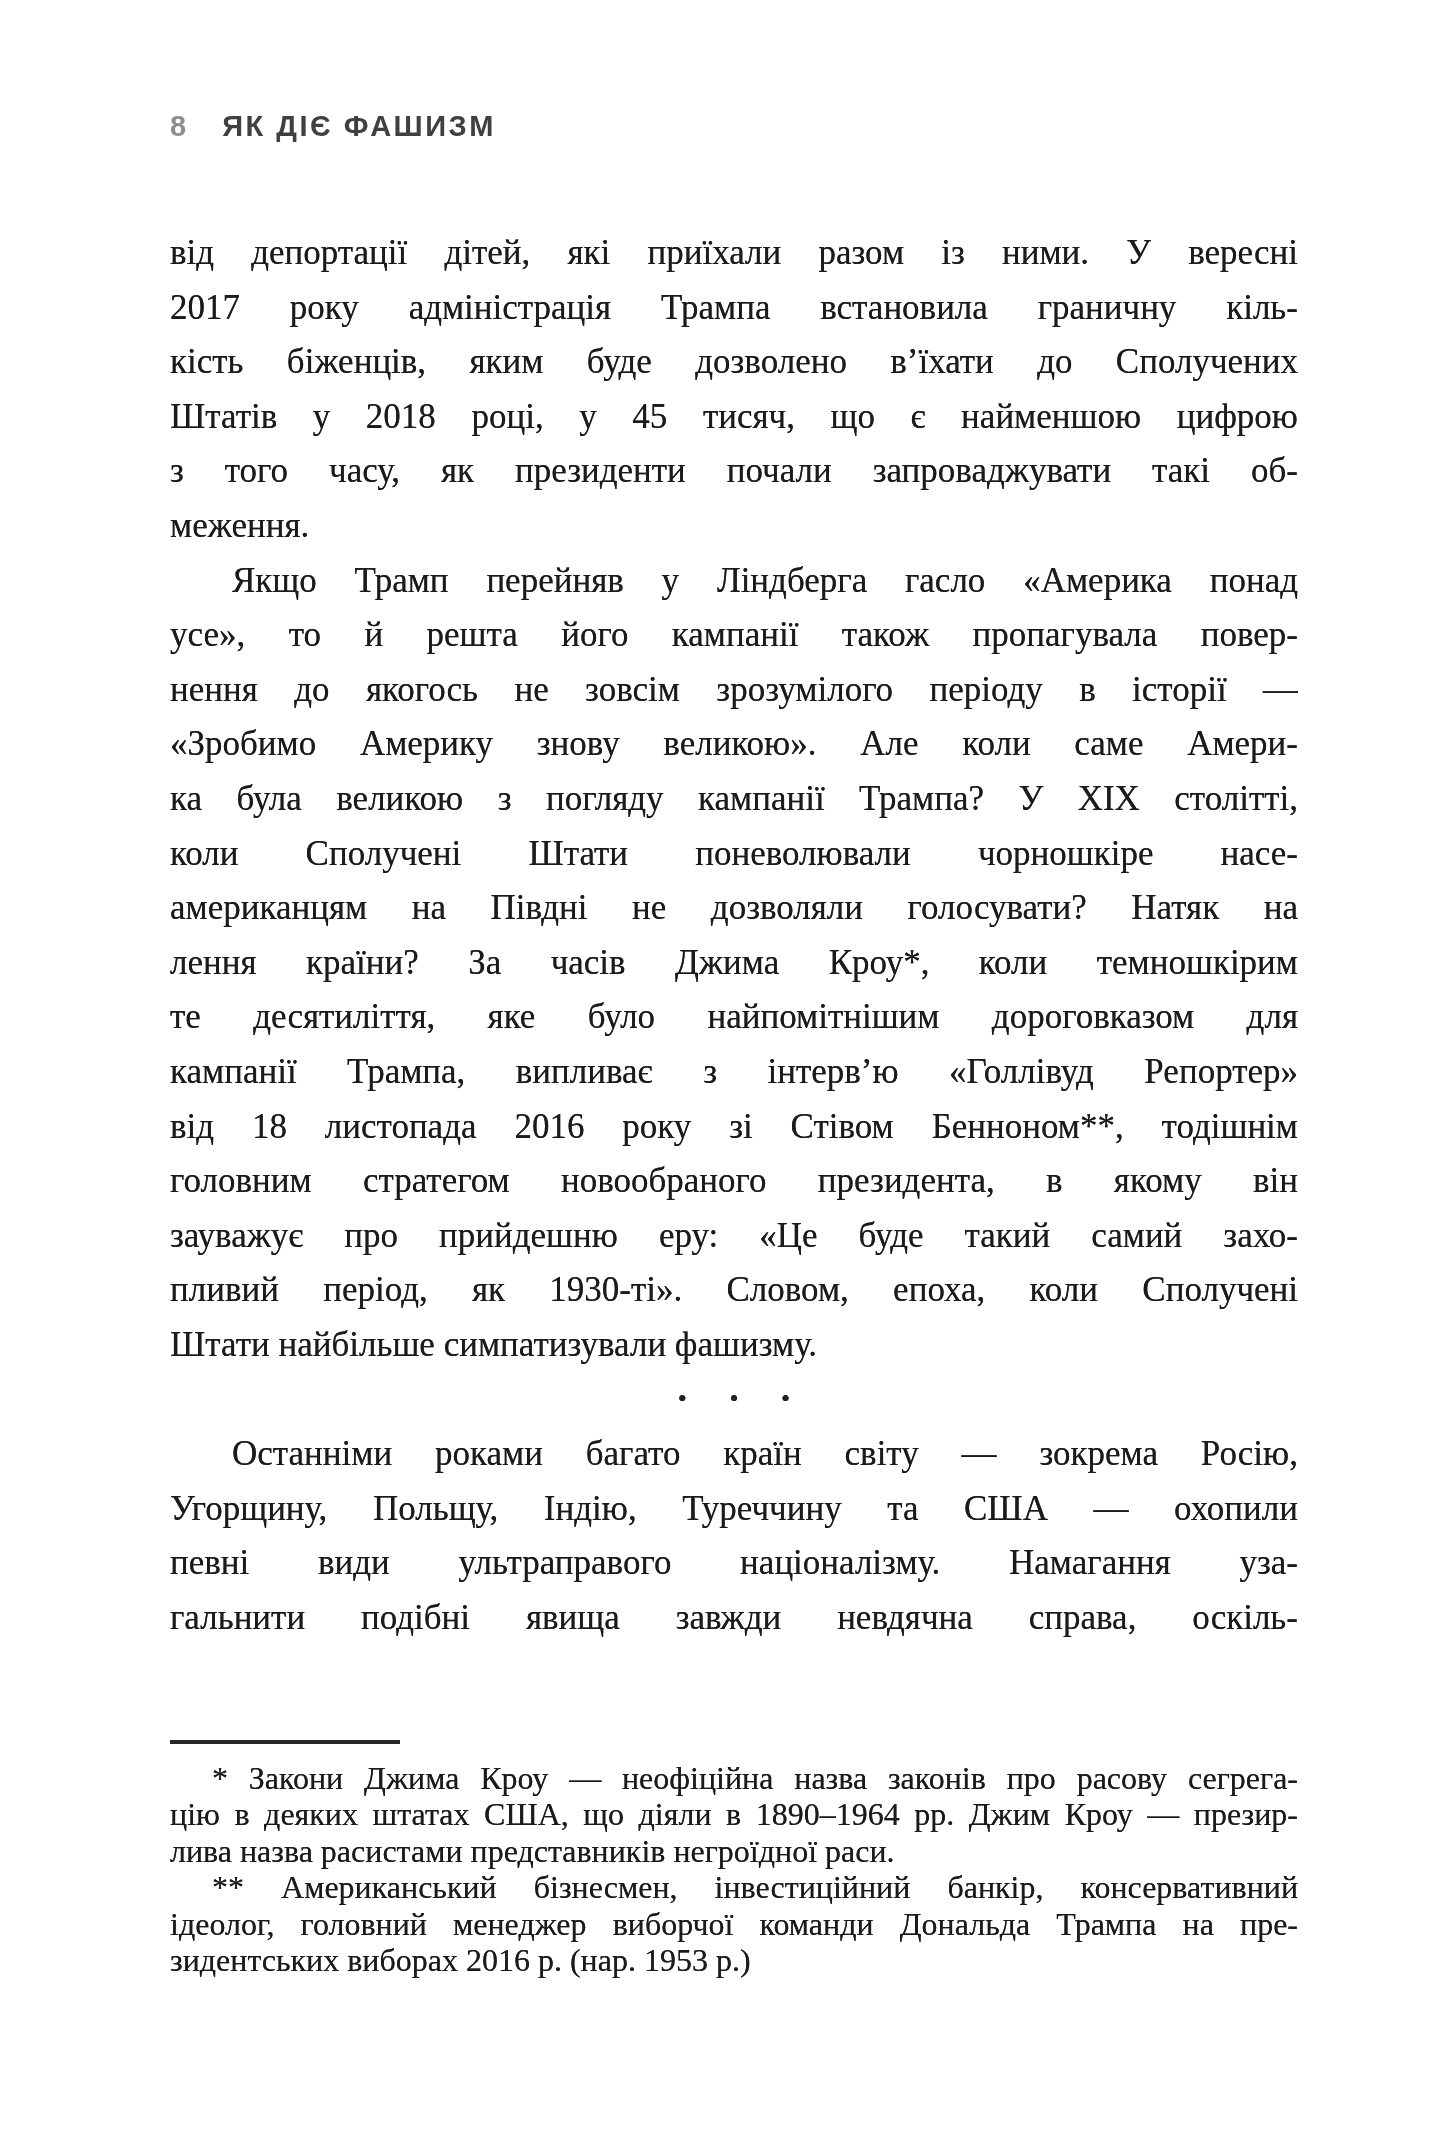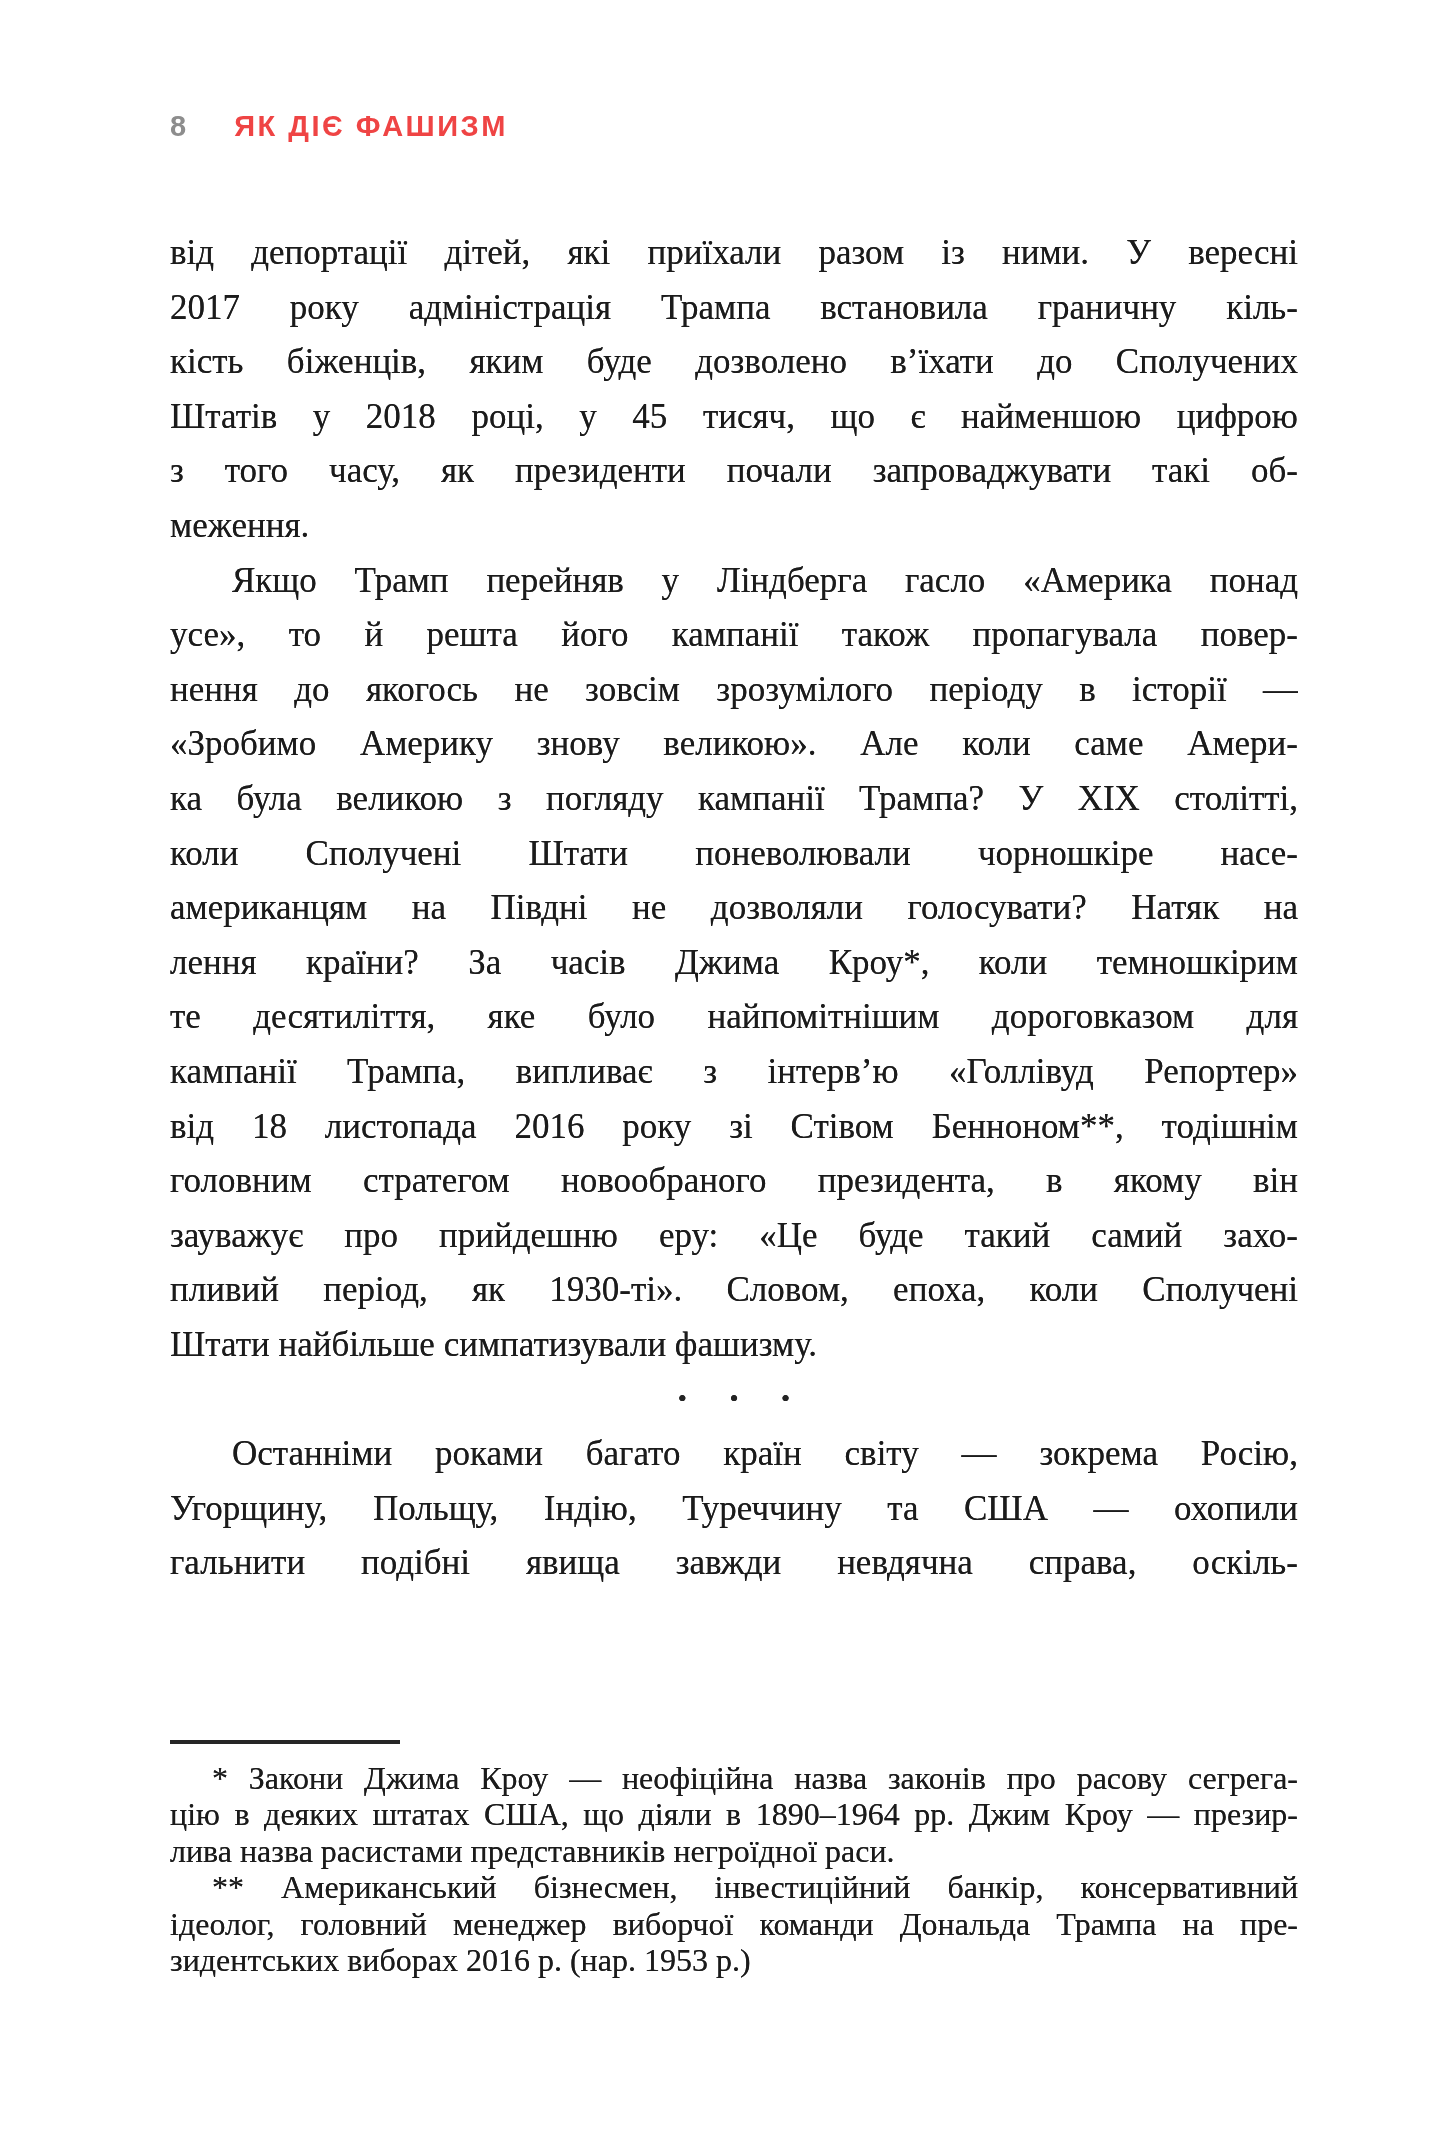--- a/index.html
+++ b/index.html
@@ -14,21 +14,21 @@
   }
 
   
   .running-head {
     position: absolute; left: 170px; top: 110px;
     display: flex; align-items: baseline;
     font-family: "Liberation Sans", sans-serif;
     font-weight: bold; font-size: 29px; line-height: 32px;
   }
   .pagenum { color: #8d8d8d; }
-  .runtitle { color: #ef4444; margin-left: 48px; letter-spacing: 2.5px; }
+  .runtitle { color: #404040; margin-left: 36px; letter-spacing: 2.5px; }
 
   
   .textblock {
     position: absolute; left: 170px; top: 226px; width: 1128px;
     font-size: 35px; line-height: 54.6px;
     text-shadow: 0 0 0.6px rgba(25,25,25,0.85);
   }
   .jline { text-align: justify; text-align-last: justify; height: 54.6px; overflow: hidden; }
   .jline.endline { text-align-last: left; }
   .para.indent .jline:first-child { text-indent: 62px; }
@@ -80,20 +80,21 @@
       <div class="jline">від 18 листопада 2016 року зі Стівом Бенноном**, тодішнім</div>
       <div class="jline">головним стратегом новообраного президента, в якому він</div>
       <div class="jline">зауважує про прийдешню еру: «Це буде такий самий захо-</div>
       <div class="jline">пливий період, як 1930-ті». Словом, епоха, коли Сполучені</div>
       <div class="jline endline">Штати найбільше симпатизували фашизму.</div>
     </section>
   <div class="separator">• • •</div>
   <section class="para indent">
       <div class="jline">Останніми роками багато країн світу — зокрема Росію,</div>
       <div class="jline">Угорщину, Польщу, Індію, Туреччину та США — охопили</div>
+      <div class="jline">певні види ультраправого націоналізму. Намагання уза-</div>
       <div class="jline">гальнити подібні явища завжди невдячна справа, оскіль-</div>
     </section>
 </main>
 
 <footer class="footnotes">
   <div class="fnrule"></div>
   <section class="fn">
       <div class="jline">* Закони Джима Кроу — неофіційна назва законів про расову сегрега-</div>
       <div class="jline">цію в деяких штатах США, що діяли в 1890–1964 рр. Джим Кроу — презир-</div>
       <div class="jline endline">лива назва расистами представників негроїдної раси.</div>

